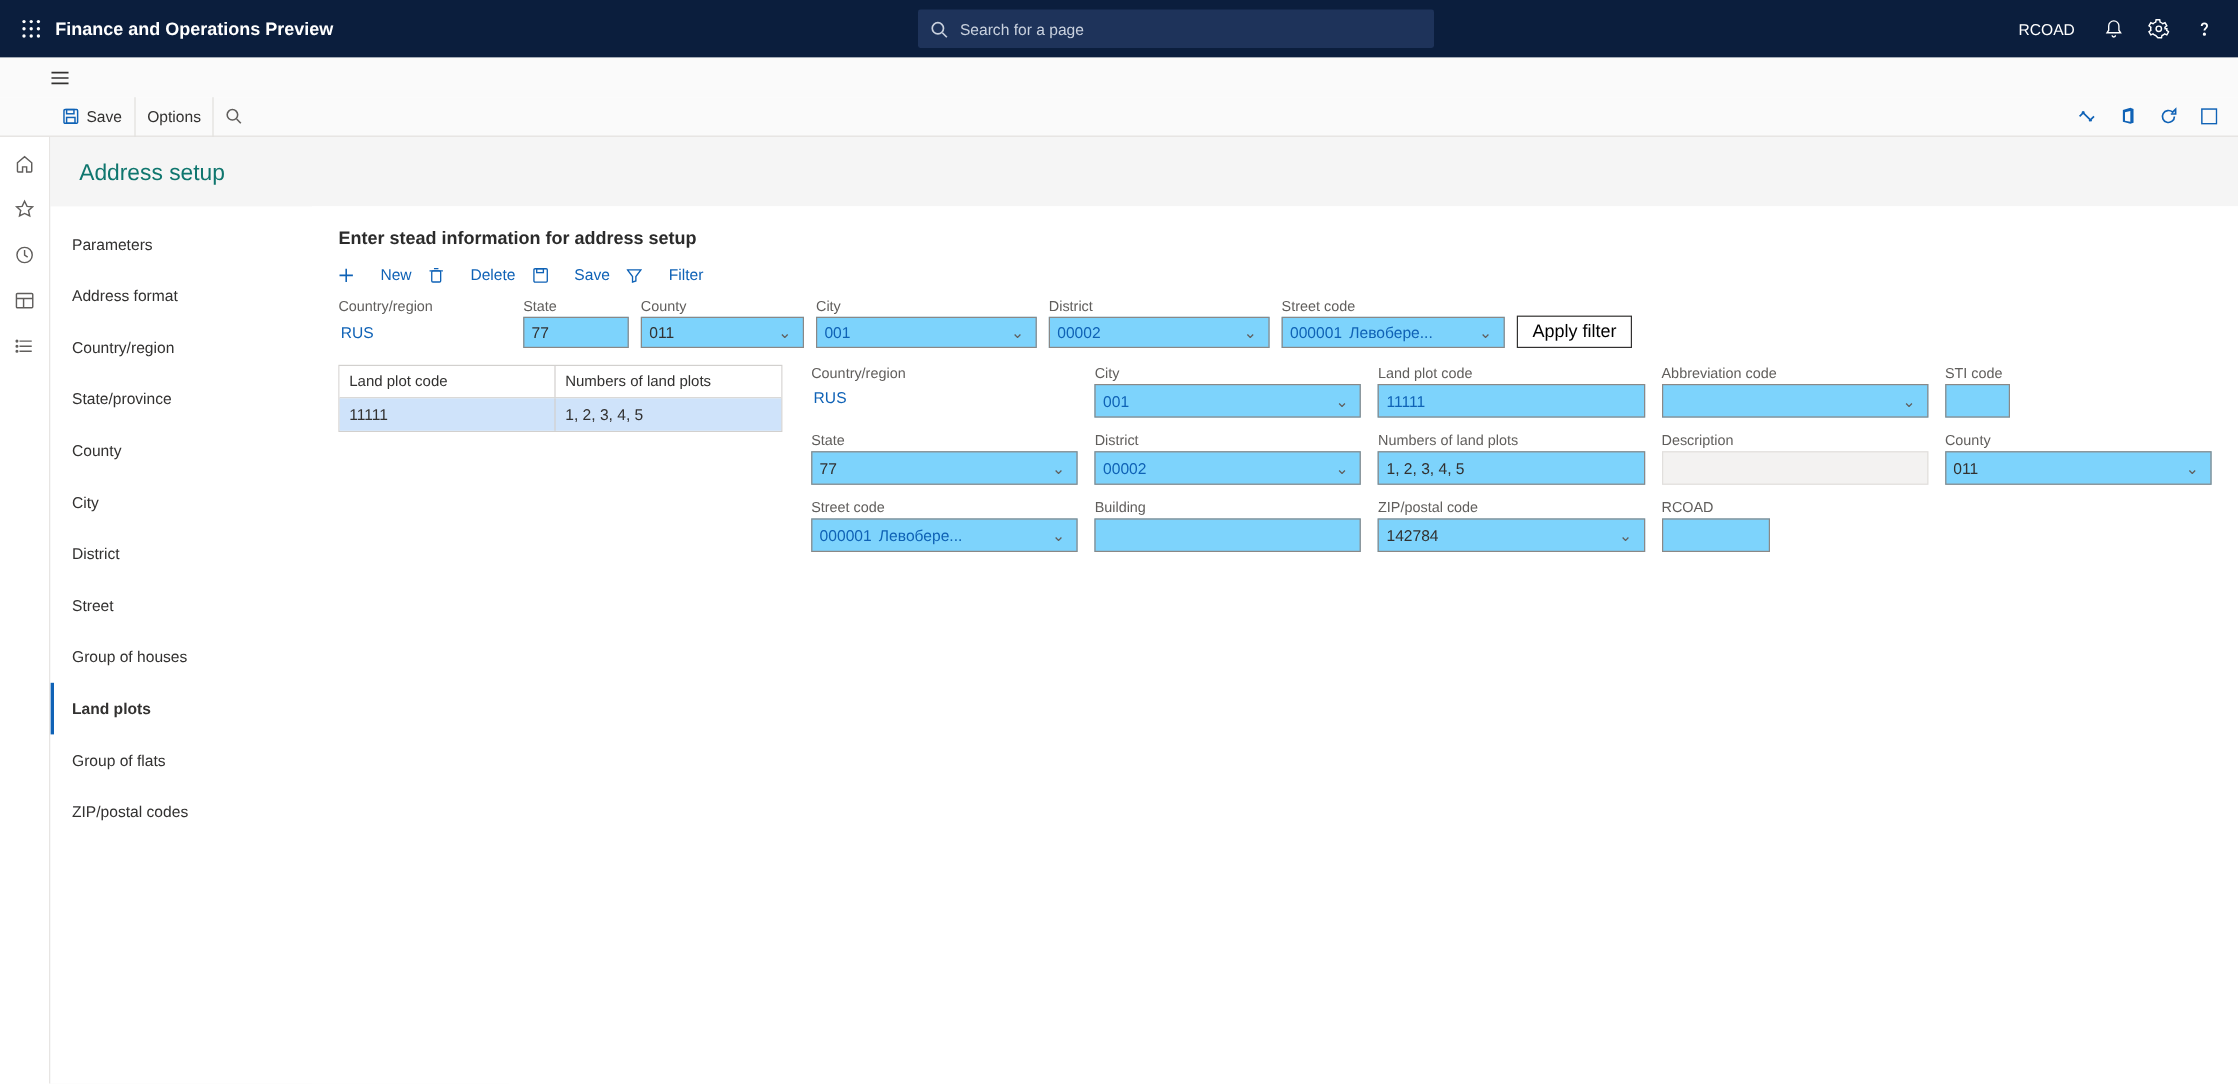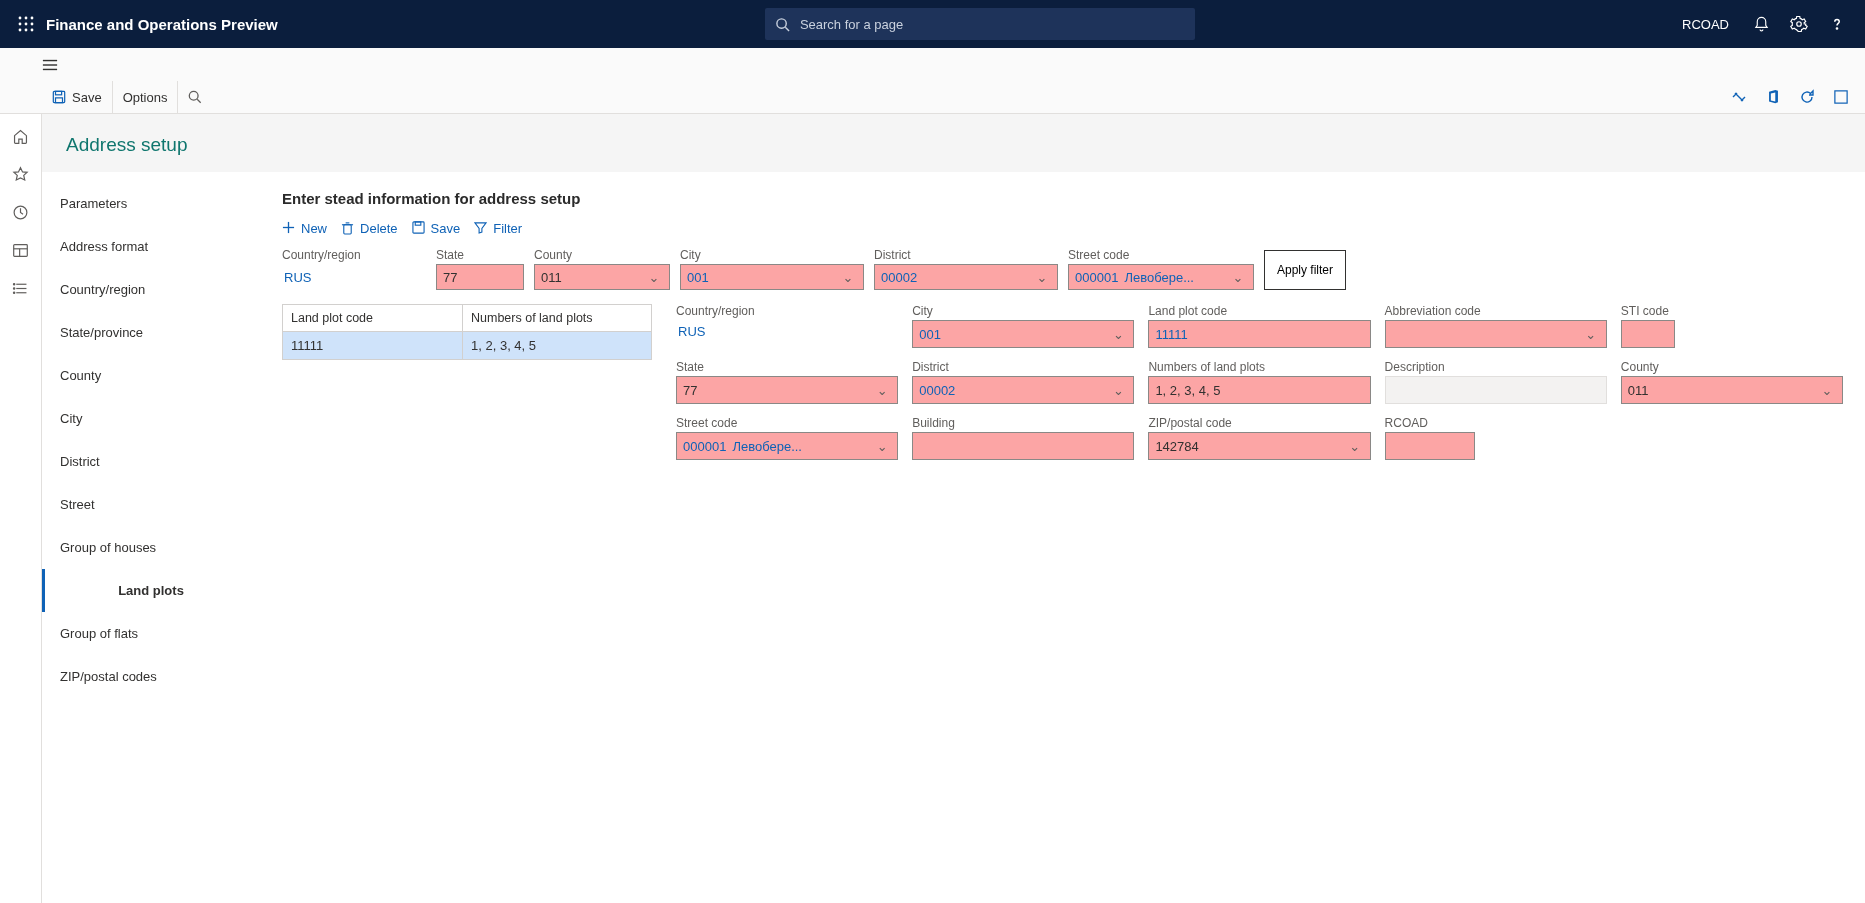--- a/index.html
+++ b/index.html
@@ -25,38 +25,38 @@
   .actbar-wrap { position:relative; }
 
   .main { display:flex; height:calc(100% - 81px); }
   .railnav { width:42px; border-right:1px solid #e1dfdd; background:#fff; display:flex; flex-direction:column; align-items:center; padding-top:8px; gap:10px; }
   .railnav .rn { width:28px; height:28px; display:flex; align-items:center; justify-content:center; cursor:pointer; color:#605e5c; }
   .content { flex:1; background:#f5f5f5; overflow:auto; }
   .page-title { font-size:19px; font-weight:400; padding:20px 0 16px 24px; color:#0f766e; }
   .card { background:#fff; margin:0 0 0 0; display:flex; min-height:calc(100% - 70px); }
   .leftmenu { width:218px; border-right:none; padding:10px 0; }
   .lm-item { padding:14px 18px; font-size:13px; color:#323130; cursor:pointer; }
-  .lm-item.active { background:#fff; border-left:3px solid #0f62b6; font-weight:600; padding-left:15px;text-align:center; }
+  .lm-item.active { background:#fff; border-left:3px solid #0f62b6; font-weight:600; padding-left:15px; }
   .rightpane { flex:1; padding:18px 22px; background:#fff; }
   .sub-title { font-size:15px; font-weight:600; margin-bottom:14px; color:#2b2b2b; }
 
   .toolbar { display:flex; gap:14px; margin-bottom:12px; }
-  .tbtn { display:flex; align-items:flex-start; gap:6px; color:#0f62b6; cursor:pointer; font-size:13px; }
+  .tbtn { display:flex; align-items:flex-end; gap:22px; color:#0f62b6; cursor:pointer; font-size:13px; }
   .tbtn svg { stroke:#0f62b6; }
 
   .filters { display:flex; gap:10px; align-items:flex-end; flex-wrap:wrap; }
   .fld { display:flex; flex-direction:column; }
   .fld label { font-size:12px; color:#605e5c; margin-bottom:2px; }
-  .ctrl { height:26px; border:1px solid #8a8886; background:#fca5a5; display:flex; align-items:center; padding:0 6px; position:relative; font-size:13px; }
+  .ctrl { height:26px; border:1px solid #8a8886; background:#7dd3fc; display:flex; align-items:center; padding:0 6px; position:relative; font-size:13px; }
   .ctrl.readonly { border:none; background:transparent; padding-left:2px; color:#0f62b6; }
   .ctrl .val { flex:1; white-space:nowrap; overflow:hidden; text-overflow:ellipsis; }
   .ctrl .val.link { color:#0f62b6; }
   .ctrl .chev { width:18px; text-align:center; color:#605e5c; cursor:pointer; }
   .ctrl .extra { color:#0f62b6; margin-right:4px; max-width:72px; overflow:hidden; text-overflow:ellipsis; white-space:nowrap; }
-  .btn-apply { height:40px; border:1px solid #323130; background:#fff; padding:0 12px; cursor:pointer; font-size:12px; align-self:flex-end; margin-bottom:0px; }
+  .btn-apply { height:27px; border:1px solid #323130; background:#fff; padding:0 12px; cursor:pointer; font-size:15px; align-self:flex-end; margin-bottom:0px; }
 
   .lower { display:flex; gap:24px; margin-top:14px; }
   .grid { border:1px solid #d2d0ce; width:370px; }
   .grid-head { display:flex; background:#fff; border-bottom:1px solid #d2d0ce; }
   .gh { padding:6px 8px; font-size:12.5px; color:#323130; border-right:1px solid #d2d0ce; }
   .gh:last-child { border-right:none; }
   .grid-row { display:flex; }
   .grid-row.sel { background:#cfe3fa; }
   .gc { padding:6px 8px; font-size:13px; border-right:1px solid #d2d0ce; }
   .gc:last-child { border-right:none; }

